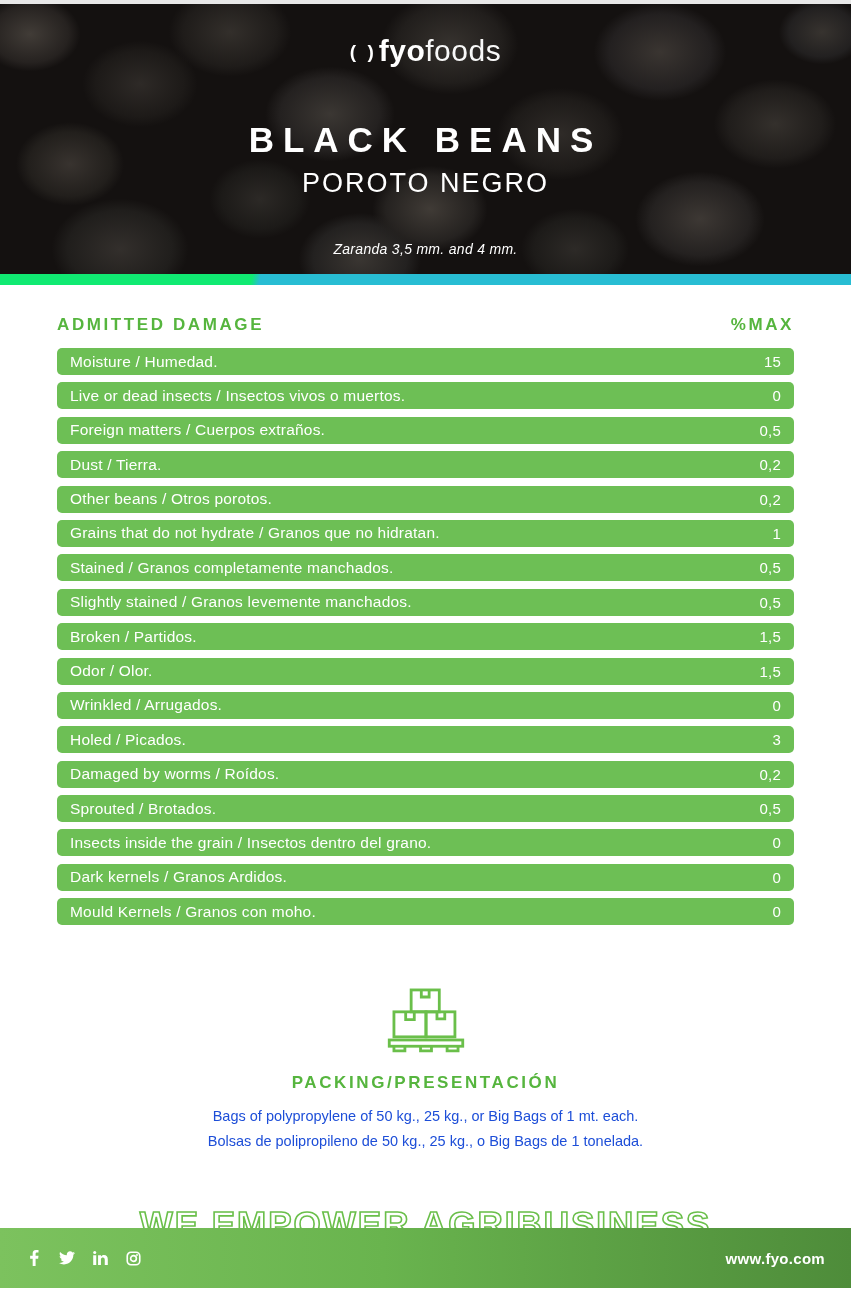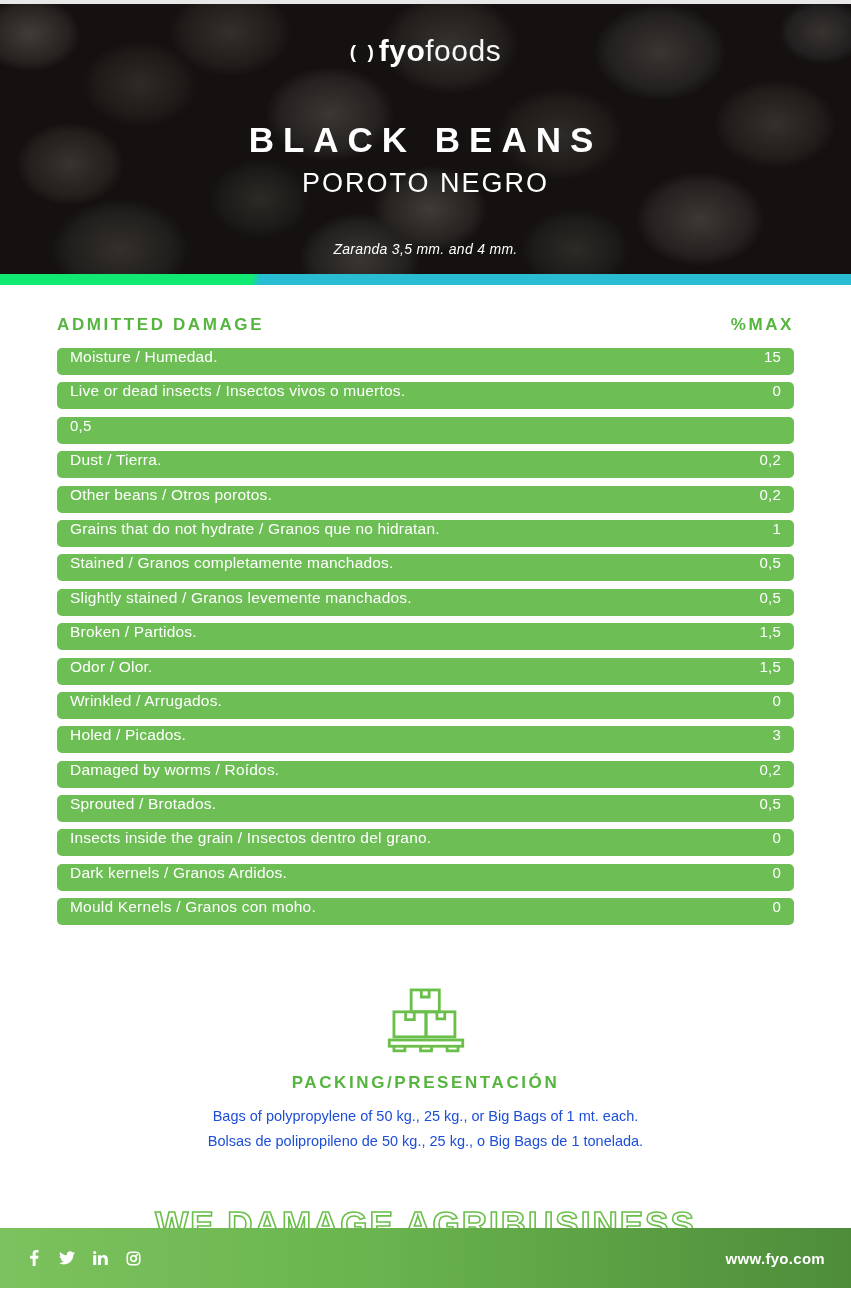--- a/index.html
+++ b/index.html
@@ -43,21 +43,21 @@
   .hero .note { margin-top:42px; font-style:italic; font-size:14px; font-weight:400; letter-spacing:.3px; }
   .accent-bar {
     position:absolute; left:0; right:0; bottom:0; height:11px;
     background:linear-gradient(102deg, #10ea72 0%, #10ea72 29.6%, #28bdd3 30.6%, #28bdd3 100%);
   }
 
   
   main { padding:0 57px; }
   .table-head { display:flex; justify-content:space-between; align-items:flex-end; margin-top:30px; margin-bottom:13px; color:#56b53e; font-weight:700; font-size:17px; letter-spacing:2.6px; }
   .damage-row {
-    display:flex; justify-content:space-between; align-items:flex-start;
+    display:flex; justify-content:space-between; align-items:center;
     height:27px; margin-bottom:7.4px; padding:0 13px;
     background:#6dbf55; border-radius:5px;
     color:#ffffff; font-size:15.5px; letter-spacing:.2px;
   }
   .damage-row .row-value { font-size:15px; }
 
   
   .packing { margin-top:60px; text-align:center; }
   .packing svg { display:block; margin:0 auto; }
   .packing h3 { margin-top:14px; color:#56b53e; font-weight:700; font-size:17px; letter-spacing:2.6px; }
@@ -109,20 +109,21 @@
     <div>
         <div class="damage-row">
           <span class="row-label">Moisture / Humedad.</span>
           <span class="row-value">15</span>
         </div>
         <div class="damage-row">
           <span class="row-label">Live or dead insects / Insectos vivos o muertos.</span>
           <span class="row-value">0</span>
         </div>
         <div class="damage-row">
+          <span class="row-label">Foreign matters / Cuerpos extraños.</span>
           <span class="row-value">0,5</span>
         </div>
         <div class="damage-row">
           <span class="row-label">Dust / Tierra.</span>
           <span class="row-value">0,2</span>
         </div>
         <div class="damage-row">
           <span class="row-label">Other beans / Otros porotos.</span>
           <span class="row-value">0,2</span>
         </div>
@@ -185,21 +186,21 @@
         <rect x="55" y="34" width="37" height="32"></rect>
         <path d="M69 34 v9 h10 v-9"></path>
         <rect x="8" y="70" width="94" height="8"></rect>
         <path d="M14 78 v6 h14 v-6 M48 78 v6 h14 v-6 M82 78 v6 h14 v-6"></path>
       </svg>
       <h3>PACKING/PRESENTACIÓN</h3>
       <p>Bags of polypropylene of 50 kg., 25 kg., or Big Bags of 1 mt. each.</p>
       <p>Bolsas de polipropileno de 50 kg., 25 kg., o Big Bags de 1 tonelada.</p>
     </section>
 
-    <div class="tagline">WE DAMAGE AGRIBUSINESS</div>
+    <div class="tagline">WE EMPOWER AGRIBUSINESS</div>
   </main>
 
   <footer>
     <div class="social">
       <span class="icon">
         <svg width="9" height="16" viewBox="0 0 24 44" fill="#ffffff">
           <path d="M15 44V24h7l1-8h-8v-5c0-2.3.6-4 4-4h4V0h-7C9.6 0 7 3.6 7 9v7H0v8h7v20h8z"></path>
         </svg>
       </span>
       <span class="icon">

